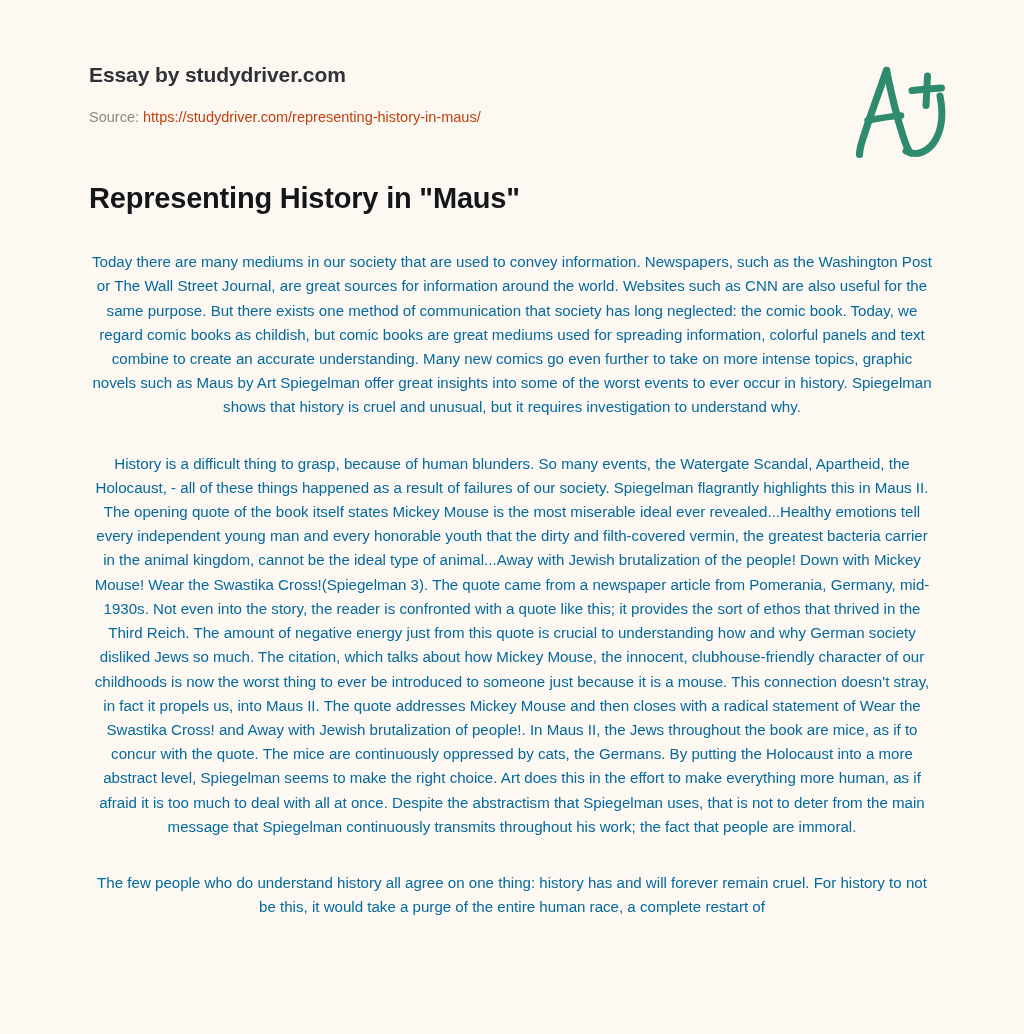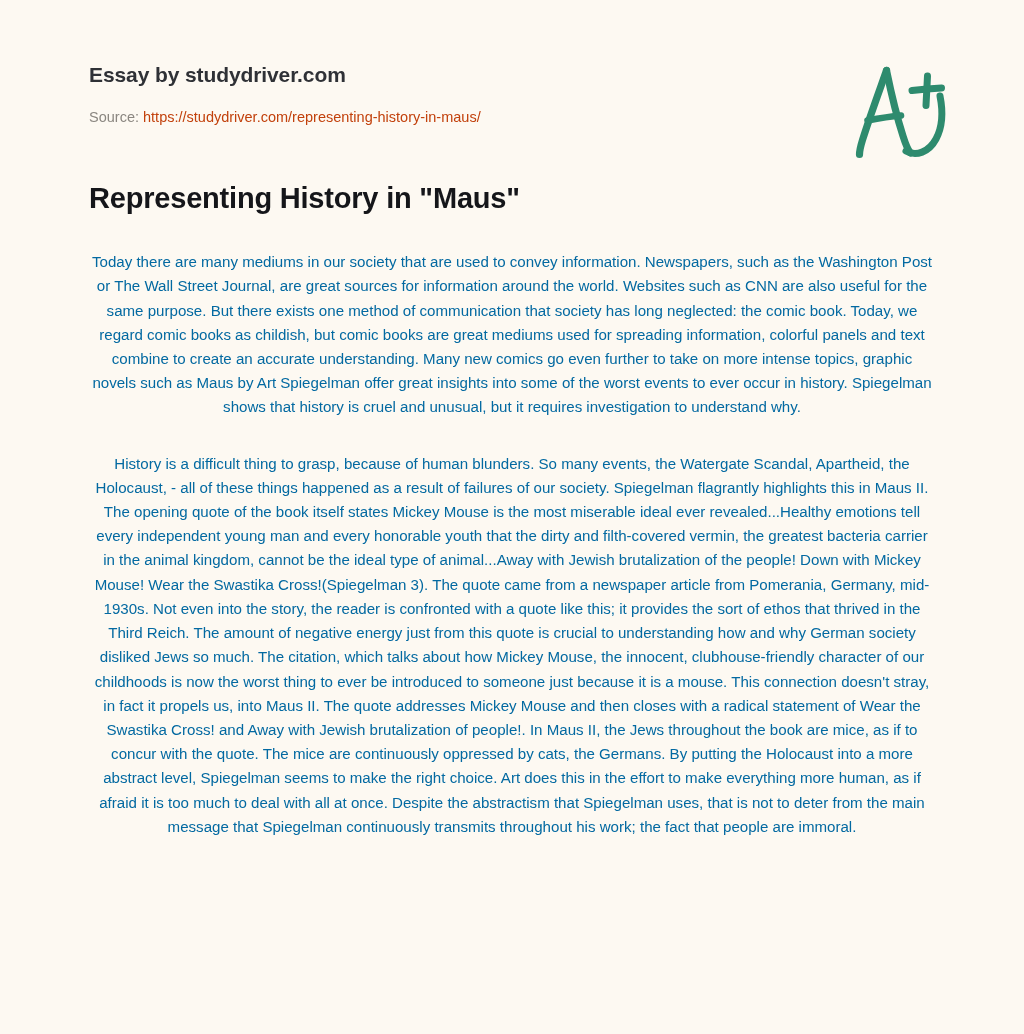--- a/index.html
+++ b/index.html
@@ -140,17 +140,18 @@
 
   </div>
 
   <div class="article">
 
     <h1 class="article-title">Representing History in "Maus"</h1>
 
     <div class="article-body">
       <p>Today there are many mediums in our society that are used to convey information. Newspapers, such as the Washington Post or The Wall Street Journal, are great sources for information around the world. Websites such as CNN are also useful for the same purpose. But there exists one method of communication that society has long neglected: the comic book. Today, we regard comic books as childish, but comic books are great mediums used for spreading information, colorful panels and text combine to create an accurate understanding. Many new comics go even further to take on more intense topics, graphic novels such as Maus by Art Spiegelman offer great insights into some of the worst events to ever occur in history. Spiegelman shows that history is cruel and unusual, but it requires investigation to understand why.</p>
       <p>History is a difficult thing to grasp, because of human blunders. So many events, the Watergate Scandal, Apartheid, the Holocaust, - all of these things happened as a result of failures of our society. Spiegelman flagrantly highlights this in Maus II. The opening quote of the book itself states Mickey Mouse is the most miserable ideal ever revealed...Healthy emotions tell every independent young man and every honorable youth that the dirty and filth-covered vermin, the greatest bacteria carrier in the animal kingdom, cannot be the ideal type of animal...Away with Jewish brutalization of the people! Down with Mickey Mouse! Wear the Swastika Cross!(Spiegelman 3). The quote came from a newspaper article from Pomerania, Germany, mid-1930s. Not even into the story, the reader is confronted with a quote like this; it provides the sort of ethos that thrived in the Third Reich. The amount of negative energy just from this quote is crucial to understanding how and why German society disliked Jews so much. The citation, which talks about how Mickey Mouse, the innocent, clubhouse-friendly character of our childhoods is now the worst thing to ever be introduced to someone just because it is a mouse. This connection doesn't stray, in fact it propels us, into Maus II. The quote addresses Mickey Mouse and then closes with a radical statement of Wear the Swastika Cross! and Away with Jewish brutalization of people!. In Maus II, the Jews throughout the book are mice, as if to concur with the quote. The mice are continuously oppressed by cats, the Germans. By putting the Holocaust into a more abstract level, Spiegelman seems to make the right choice. Art does this in the effort to make everything more human, as if afraid it is too much to deal with all at once. Despite the abstractism that Spiegelman uses, that is not to deter from the main message that Spiegelman continuously transmits throughout his work; the fact that people are immoral.</p>
+      <p>The few people who do understand history all agree on one thing: history has and will forever remain cruel. For history to not be this, it would take a purge of the entire human race, a complete restart of</p>
     </div>
 
   </div>
 
 </div>
 
 </body></html>

